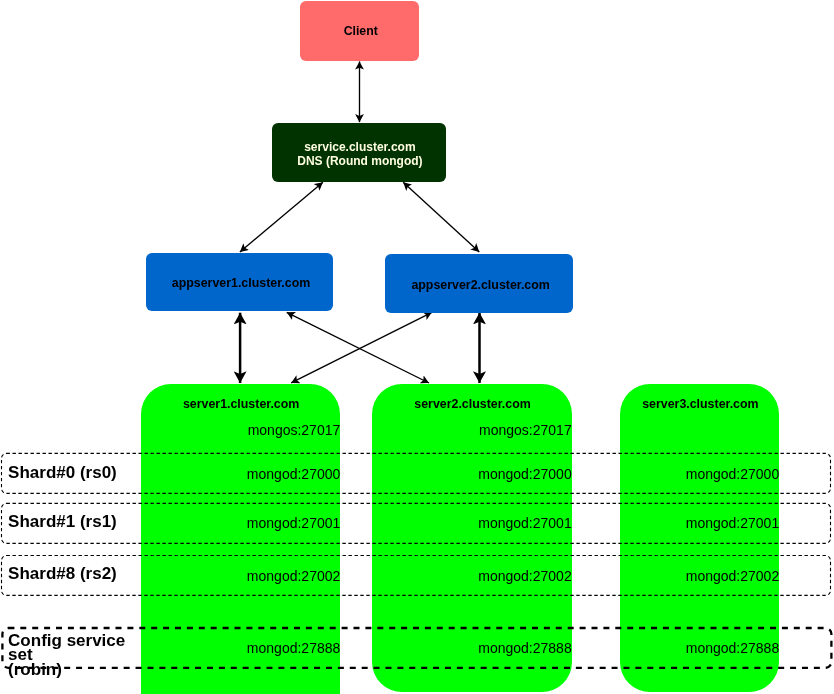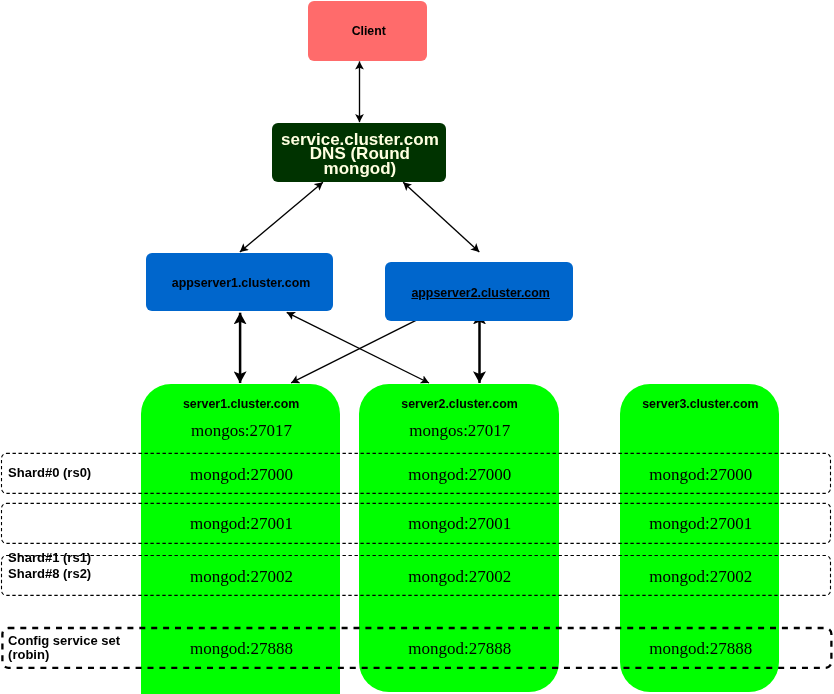--- a/index.html
+++ b/index.html
@@ -2,43 +2,43 @@
 <html><head>
 <meta charset="utf-8">
 <title>MongoDB Sharded Cluster Topology</title>
 <style>
   html,body{margin:0;padding:0;background:#ffffff;}
   body{width:834px;height:694px;overflow:hidden;font-family:"Liberation Sans",sans-serif;}
   #stage{position:relative;width:834px;height:694px;background:#fff;}
   .node{position:absolute;box-sizing:border-box;display:flex;flex-direction:column;
         align-items:center;justify-content:center;text-align:center;}
   .client{background:#ff6b6b;padding-top:0px;padding-left:3px;color:#000;font-weight:bold;font-size:12.3px;border-radius:6px;}
-  .dns{background:#003300;padding-top:4.3px;padding-left:1.5px;color:#ffffe0;font-weight:bold;font-size:17px;border-radius:6px;line-height:14.6px;}
+  .dns{background:#003300;padding-top:4.3px;padding-left:1.5px;color:#ffffe0;font-weight:bold;font-size:12px;border-radius:6px;line-height:14.6px;}
   .appsrv{background:#0066cc;padding-top:2.8px;padding-left:3.2px;color:#000000;font-weight:bold;font-size:12.4px;border-radius:6px;}
   .server{background:#00ff00;border-radius:30px;}
   .server .title{position:absolute;top:13.1px;left:1.4px;right:0;text-align:center;font-weight:bold;font-size:12.4px;color:#000;line-height:15px;}
-  .srvrow{position:absolute;left:2px;right:0;text-align:center;font-size:17px;color:#000;line-height:15px;font-family:Liberation Serif, serif;}
-  .dashlabel{position:absolute;font-weight:bold;font-size:13px;color:#000;line-height:14.5px;}
+  .srvrow{position:absolute;left:2px;right:0;text-align:right;font-size:14px;color:#000;line-height:15px;}
+  .dashlabel{position:absolute;font-weight:bold;font-size:17px;color:#000;line-height:14.5px;}
   svg.arrows,svg.groups{position:absolute;left:0;top:0;width:834px;height:694px;overflow:visible;pointer-events:none;}
 </style>
 </head>
 <body>
 
 <div id="stage">
 
   <div class="node server" style="left:140.6px;top:383.5px;width:199.7px;height:390px;">
     <div class="title">server1.cluster.com</div>
     <div class="srvrow" style="top:39.9px;">mongos:27017</div>
     <div class="srvrow" style="top:83px;">mongod:27000</div>
     <div class="srvrow" style="top:132.2px;">mongod:27001</div>
     <div class="srvrow" style="top:185.9px;">mongod:27002</div>
     <div class="srvrow" style="top:257.9px;">mongod:27888</div>
   </div>
 
-  <div class="node server" style="left:359px;top:383.5px;width:199.7px;height:308.4px;">
+  <div class="node server" style="left:372px;top:383.5px;width:199.7px;height:308.4px;">
     <div class="title">server2.cluster.com</div>
     <div class="srvrow" style="top:39.9px;">mongos:27017</div>
     <div class="srvrow" style="top:83px;">mongod:27000</div>
     <div class="srvrow" style="top:132.2px;">mongod:27001</div>
     <div class="srvrow" style="top:185.9px;">mongod:27002</div>
     <div class="srvrow" style="top:257.9px;">mongod:27888</div>
   </div>
 
   <div class="node server" style="left:620.2px;top:383.5px;width:159px;height:308.4px;">
     <div class="title">server3.cluster.com</div>
@@ -49,21 +49,21 @@
   </div>
 
   <svg class="groups" viewBox="0 0 834 694">
     <rect x="1.5" y="453.4" width="829" height="40" rx="5" ry="5" fill="none" stroke="#000" stroke-width="1.1" stroke-dasharray="3.4 2.6"></rect>
     <rect x="1.5" y="503.4" width="829" height="40" rx="5" ry="5" fill="none" stroke="#000" stroke-width="1.1" stroke-dasharray="3.4 2.6"></rect>
     <rect x="1.5" y="555.5" width="829" height="39.9" rx="5" ry="5" fill="none" stroke="#000" stroke-width="1.1" stroke-dasharray="3.4 2.6"></rect>
     <rect x="2.4" y="628" width="829" height="39.8" rx="6" ry="6" fill="none" stroke="#000" stroke-width="2.3" stroke-dasharray="6 5.9"></rect>
   </svg>
 
   <div class="dashlabel" style="left:8.1px;top:465.8px;">Shard#0 (rs0)</div>
-  <div class="dashlabel" style="left:8.1px;top:515.0px;margin-top:36px;">Shard#1 (rs1)</div>
+  <div class="dashlabel" style="left:8.1px;top:515.0px;">Shard#1 (rs1)</div>
   <div class="dashlabel" style="left:8.1px;top:567.4px;">Shard#8 (rs2)</div>
   <div class="dashlabel" style="left:8.1px;top:633.8px;width:130px;">
     <div>Config service set</div>
     <div>(robin)</div>
   </div>
 
   <svg class="arrows" viewBox="0 0 834 694">
     <defs>
       <marker id="ahS" markerWidth="8.2" markerHeight="8.8" refX="8.2" refY="4.4" orient="auto" markerUnits="userSpaceOnUse">
         <path d="M0,0 L8.2,4.4 L0,8.8 L1.9,4.4 z" fill="#000"></path>
@@ -82,30 +82,30 @@
       <line x1="359.5" y1="61.4" x2="359.5" y2="122.2" stroke-width="1.35" marker-start="url(#ahSr)" marker-end="url(#ahS)"></line>
       <line x1="322.9" y1="182.2" x2="239.9" y2="251.9" stroke-width="1.35" marker-start="url(#ahSr)" marker-end="url(#ahS)"></line>
       <line x1="403.2" y1="182.2" x2="479.3" y2="251.9" stroke-width="1.35" marker-start="url(#ahSr)" marker-end="url(#ahS)"></line>
       <line x1="240.1" y1="312.7" x2="240.1" y2="383" stroke-width="2.5" marker-start="url(#ahBr)" marker-end="url(#ahB)"></line>
       <line x1="479.5" y1="312.7" x2="479.5" y2="383" stroke-width="2.5" marker-start="url(#ahBr)" marker-end="url(#ahB)"></line>
       <line x1="286.7" y1="312.3" x2="429.0" y2="383.0" stroke-width="1.35" marker-start="url(#ahSr)" marker-end="url(#ahS)"></line>
       <line x1="431.9" y1="312.3" x2="291.1" y2="382.9" stroke-width="1.35" marker-start="url(#ahSr)" marker-end="url(#ahS)"></line>
     </g>
   </svg>
 
-  <div class="node client" style="left:299.7px;top:1.4px;width:119.1px;height:59.5px;margin-left:8px;">
+  <div class="node client" style="left:299.7px;top:1.4px;width:119.1px;height:59.5px;">
     <span>Client</span>
   </div>
 
   <div class="node dns" style="left:272.3px;top:122.8px;width:173.7px;height:59.1px;">
     <span>service.cluster.com</span>
     <span>DNS (Round mongod)</span>
   </div>
 
   <div class="node appsrv" style="left:145.7px;top:252.5px;width:187.5px;height:58.9px;">
     <span>appserver1.cluster.com</span>
   </div>
 
-  <div class="node appsrv" style="left:385.3px;top:262px;width:187.5px;height:58.9px;text-decoration:underline;">
+  <div class="node appsrv" style="left:385.3px;top:254px;width:187.5px;height:58.9px;">
     <span>appserver2.cluster.com</span>
   </div>
 
 </div>
 
 </body></html>

